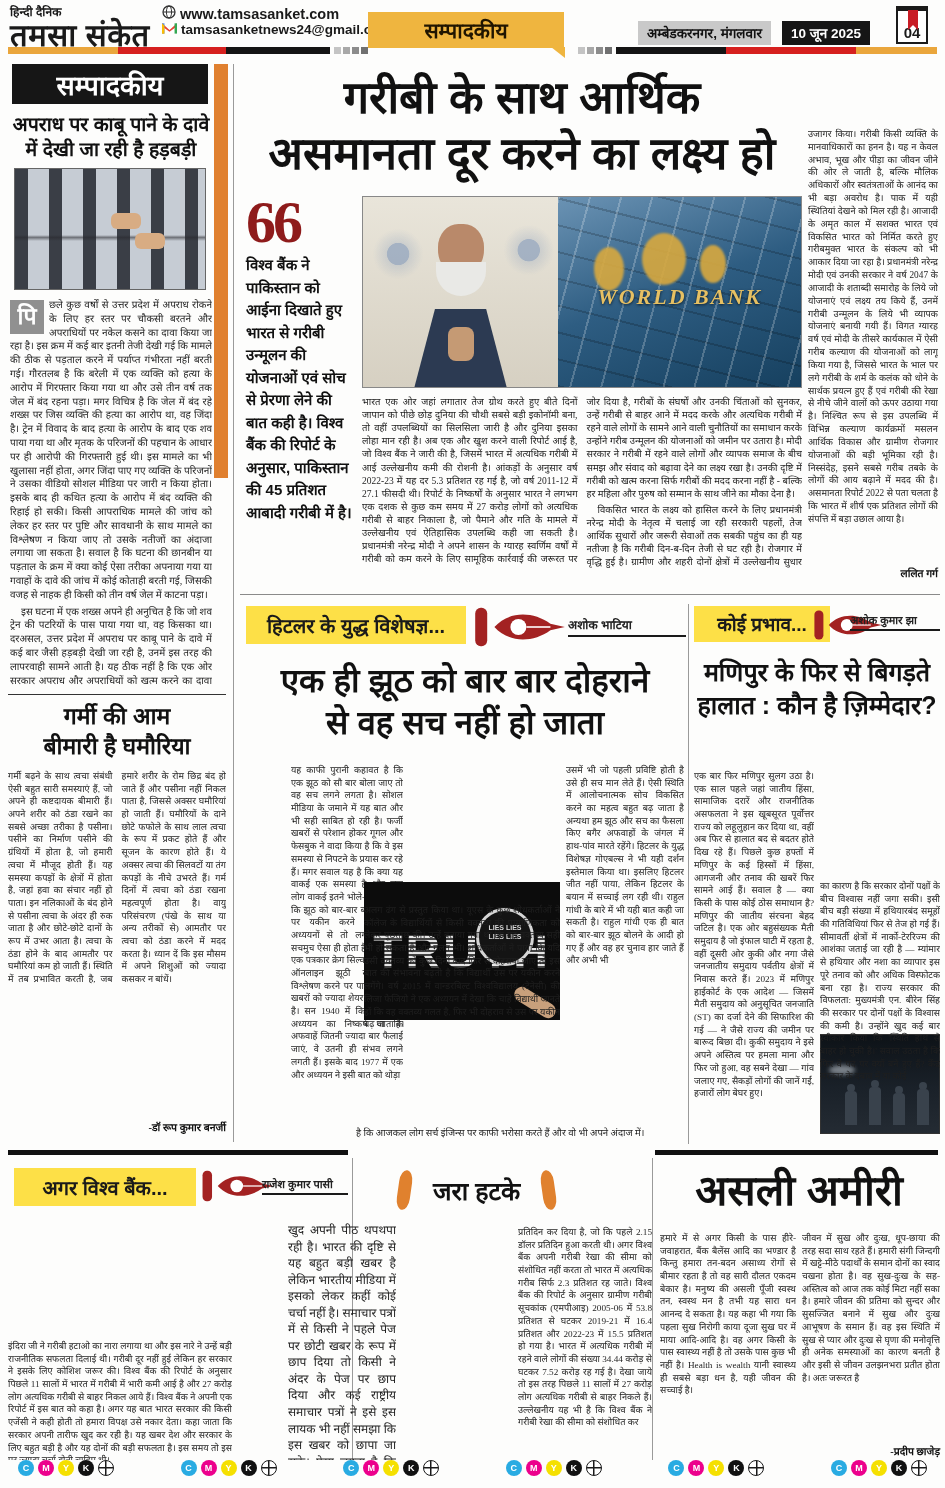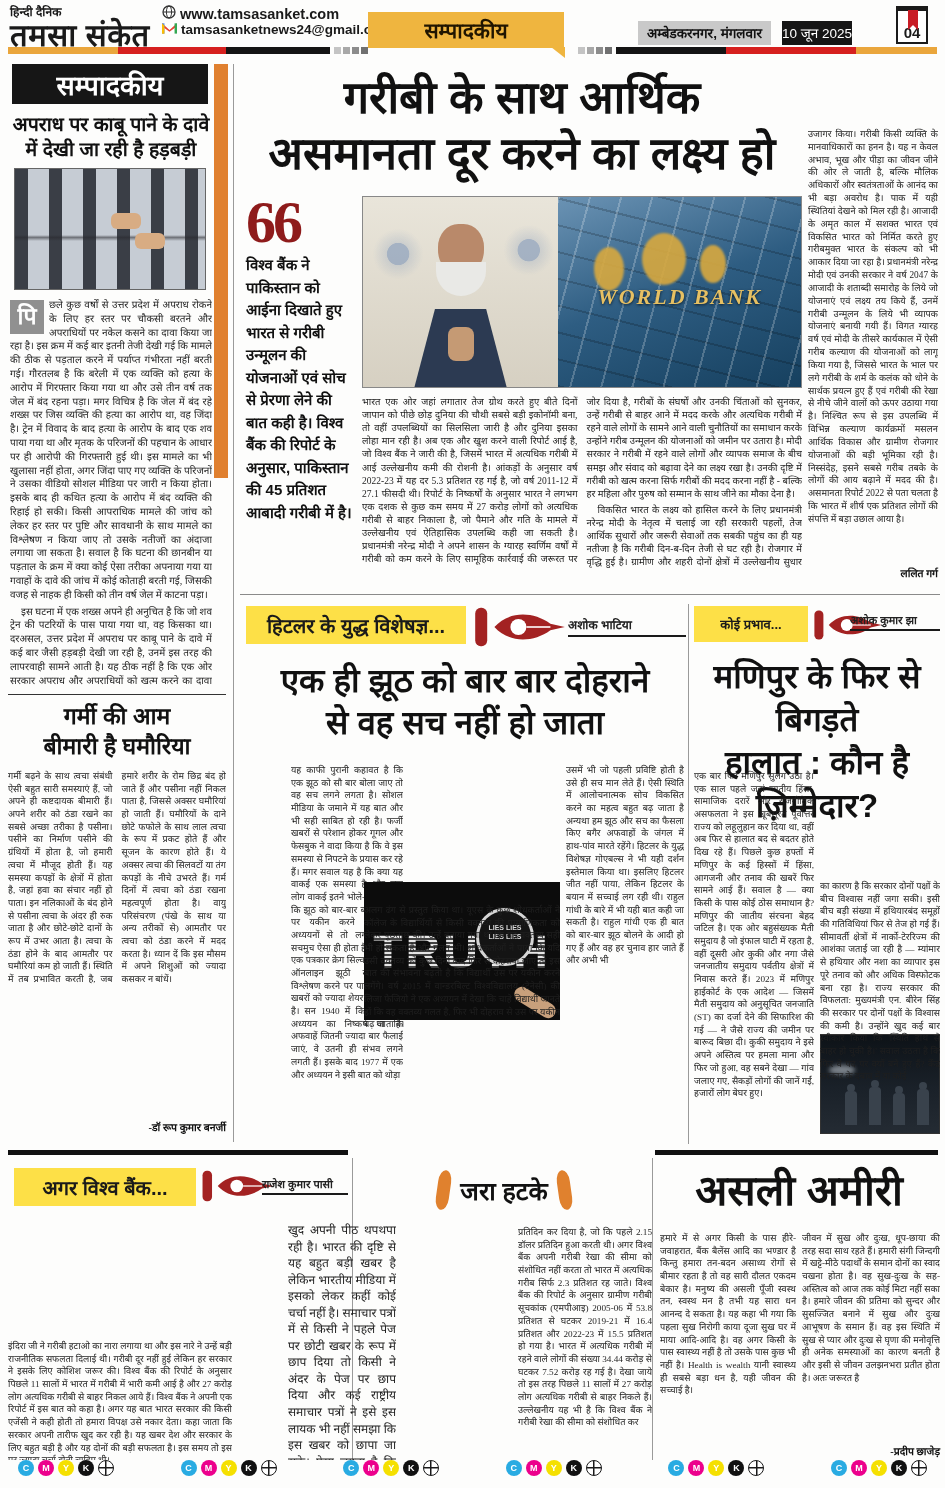--- a/index.html
+++ b/index.html
@@ -13,22 +13,22 @@
   .mast-name { font-size: 31px; font-weight: 700; letter-spacing: .5px; line-height: 1; }
   .contact-line { display: flex; align-items: center; gap: 4px; font-weight: 700; }
   .contact-line.web { font-size: 14.5px; }
   .contact-line.mail { font-size: 13.5px; }
   .section-tab { background: #efb53f; color: #201500; font-size: 21px; font-weight: 700;
     display: flex; align-items: center; justify-content: center; }
   .section-tab:after { content:""; position:absolute; right:-1px; bottom:-10px;
     border-left: 14px solid transparent; border-top: 11px solid #efb53f; }
   .hdr-grey { background: #c9c9c9; color: #111; font-size: 13.5px; font-weight: 700;
     display: flex; align-items: center; padding: 0 9px; }
-  .hdr-black { background: #161616; color: #fff; font-size: 13.5px; font-weight: 400;
-    display: flex; align-items: center; padding: 0 0; }
+  .hdr-black { background: #161616; color: #fff; font-size: 13.5px; font-weight: 700;
+    display: flex; align-items: center; padding: 0 9px; }
   .pageno-box { width: 32px; height: 38px; background: #fff; border: 2px solid #1a1a1a;
     border-top-width: 5px; display: flex; align-items: flex-end; justify-content: center;
     font-size: 15px; font-weight: 700; padding-bottom: 1px; }
   .pageno-ribbon { position: absolute; top: -1px; left: 10px; width: 10px; height: 15px; background: #c81c25; }
   .pageno-ribbon:after { content:""; position:absolute; bottom:-5px; left:0;
     border-left:5px solid #c81c25; border-right:5px solid #c81c25; border-bottom:5px solid transparent; }
   .bar-seg { position: absolute; top: 47px; height: 7px; }
   .bar-sq { position: absolute; top: 47px; height: 7px; width: 7px; }
 
   
@@ -96,21 +96,21 @@
       position:relative; overflow:hidden; border:1px solid #333; }
   .soldier { position:absolute; bottom:8px; width:12px; height:34px; background:#39424c; border-radius:4px 4px 0 0; }
   .soldier:before { content:""; position:absolute; top:-7px; left:2px; width:8px; height:8px;
       border-radius:50%; background:#39424c; }
   .night-light { position:absolute; width:26px; height:10px; border-radius:50%; background:rgba(220,228,236,.5); filter:blur(2px); }
 
   
   .pen-icon svg { display:block; }
 
   
-  .zh-row { display:flex; align-items:center; justify-content:center; gap:10px; }
+  .zh-row { display:flex; align-items:center; gap:22px; }
   .zh-bracket { width:13px; height:40px; background:#e0812e; border-radius:10px / 18px; }
   .zh-title { font-size:25px; font-weight:700; color:#111; }
 
   
   .pm-row { display:flex; justify-content:space-between; align-items:center; padding:0 10px; }
   .pm-group { display:flex; gap:4px; align-items:center; }
   .pm-dot { width:16px; height:16px; border-radius:50%; color:#fff; font-size:9px; font-weight:700;
       display:flex; align-items:center; justify-content:center; }
   .pm-reg { width:16px; height:16px; border-radius:50%; border:1.5px solid #1a1a1a; background:
       linear-gradient(#1a1a1a,#1a1a1a) 50% 0/1.5px 100% no-repeat,
@@ -248,34 +248,37 @@
     <div class="truth-dots"></div>
     <div class="truth-lens">LIES LIES LIES LIES</div>
     <div class="truth-hand"></div>
   </div>
   <div class="abs bodytext" style="left:364px;top:904px;width:196px;height:244px;font-size:9.2px;">
     <p class="noindent">अलग ढंग से प्रस्तुत किया था। यूएस के कुछ शोधकर्ताओं ने कॉलेज के विद्यार्थियों से किसी वक्तव्य की प्रामाणिकता को लेकर पूछताछ की। उन्हें बताया गया था कि यह वक्तव्य सही भी हो सकता है और गलत भी। शोधकर्ताओं ने पाया कि यदि उसी वक्तव्य को कुछ दिनों बाद फिर से दोहराया जाए तो इस बात की संभावना बढ़ती है कि विद्यार्थी उस पर यकीन करने लगेंगे। वर्ष 2015 में वान्डरबिल्ट विश्वविद्यालय (टेनेसी) की लिजा फेजियो ने एक अध्ययन में देखा कि चाहे विद्यार्थी जानते हों कि वह वक्तव्य गलत है, फिर भी दोहराव से उस पर यकीन बढ़ जाता है।</p>
   </div>
   <div class="abs bodytext" style="left:566px;top:764px;width:118px;height:384px;font-size:9.2px;">
     <p class="noindent">उसमें भी जो पहली प्रविष्टि होती है उसे ही सच मान लेते हैं। ऐसी स्थिति में आलोचनात्मक सोच विकसित करने का महत्व बहुत बढ़ जाता है अन्यथा हम झूठ और सच का फैसला किए बगैर अफवाहों के जंगल में हाथ-पांव मारते रहेंगे। हिटलर के युद्ध विशेषज्ञ गोएबल्स ने भी यही दर्शन इस्तेमाल किया था। इसलिए हिटलर जीत नहीं पाया, लेकिन हिटलर के बयान में सच्चाई लग रही थी। राहुल गांधी के बारे में भी यही बात कही जा सकती है। राहुल गांधी एक ही बात को बार-बार झूठ बोलने के आदी हो गए हैं और वह हर चुनाव हार जाते हैं और अभी भी</p>
   </div>
+  <div class="abs bodytext" style="left:356px;top:1126px;width:300px;height:36px;font-size:9.6px;">
+    <p class="noindent">है कि आजकल लोग सर्च इंजिन्स पर काफी भरोसा करते हैं और वो भी अपने अंदाज में।</p>
+  </div>
 
   <div class="abs vline" style="left:688px;top:604px;height:540px;"></div>
 
-  <div class="abs kicker" style="left:694px;top:606px;width:114px;height:36px;font-size:13px;">कोई प्रभाव...</div>
+  <div class="abs kicker" style="left:694px;top:606px;width:136px;height:36px;font-size:19px;">कोई प्रभाव...</div>
   <div class="abs pen-icon" style="left:812px;top:606px;">
     <svg width="72" height="38" viewBox="0 0 120 56">
         <rect x="4" y="4" width="15" height="48" rx="7" fill="#a32222"></rect>
         <path d="M28 28 C 46 8, 76 8, 98 24 L 116 28 L 98 32 C 76 48, 46 48, 28 28 Z" fill="#a32222"></path>
         <circle cx="58" cy="28" r="10" fill="#fff"></circle>
         <line x1="68" y1="28" x2="98" y2="28" stroke="#fff" stroke-width="2"></line>
       </svg>
   </div>
   <div class="abs byline" style="left:850px;top:612px;width:90px;font-size:11px;">अशोक कुमार झा</div>
-  <div class="abs headline" style="left:694px;top:656px;width:246px;font-size:33px;line-height:1.3;">
+  <div class="abs headline" style="left:694px;top:656px;width:246px;font-size:25px;line-height:1.3;">
     <div>मणिपुर के फिर से बिगड़ते</div>
     <div>हालात : कौन है ज़िम्मेदार?</div>
   </div>
   <div class="abs bodytext" style="left:694px;top:770px;width:120px;height:372px;font-size:9.2px;">
     <p class="noindent">एक बार फिर मणिपुर सुलग उठा है। एक साल पहले जहां जातीय हिंसा, सामाजिक दरारें और राजनीतिक असफलता ने इस खूबसूरत पूर्वोत्तर राज्य को लहूलुहान कर दिया था, वहीं अब फिर से हालात बद से बदतर होते दिख रहे हैं। पिछले कुछ हफ्तों में मणिपुर के कई हिस्सों में हिंसा, आगजनी और तनाव की खबरें फिर सामने आई हैं। सवाल है — क्या किसी के पास कोई ठोस समाधान है? मणिपुर की जातीय संरचना बेहद जटिल है। एक ओर बहुसंख्यक मैती समुदाय है जो इंफाल घाटी में रहता है, वहीं दूसरी ओर कुकी और नगा जैसे जनजातीय समुदाय पर्वतीय क्षेत्रों में निवास करते हैं। 2023 में मणिपुर हाईकोर्ट के एक आदेश — जिसमें मैती समुदाय को अनुसूचित जनजाति (ST) का दर्जा देने की सिफारिश की गई — ने जैसे राज्य की जमीन पर बारूद बिछा दी। कुकी समुदाय ने इसे अपने अस्तित्व पर हमला माना और फिर जो हुआ, वह सबने देखा — गांव जलाए गए, सैकड़ों लोगों की जानें गईं, हजारों लोग बेघर हुए।</p>
   </div>
   <div class="abs ph-night" style="left:820px;top:774px;width:120px;height:100px;">
     <div class="night-light" style="left:8px;top:30px;"></div>
     <div class="soldier" style="left:24px;"></div>
     <div class="soldier" style="left:48px;height:38px;"></div>

